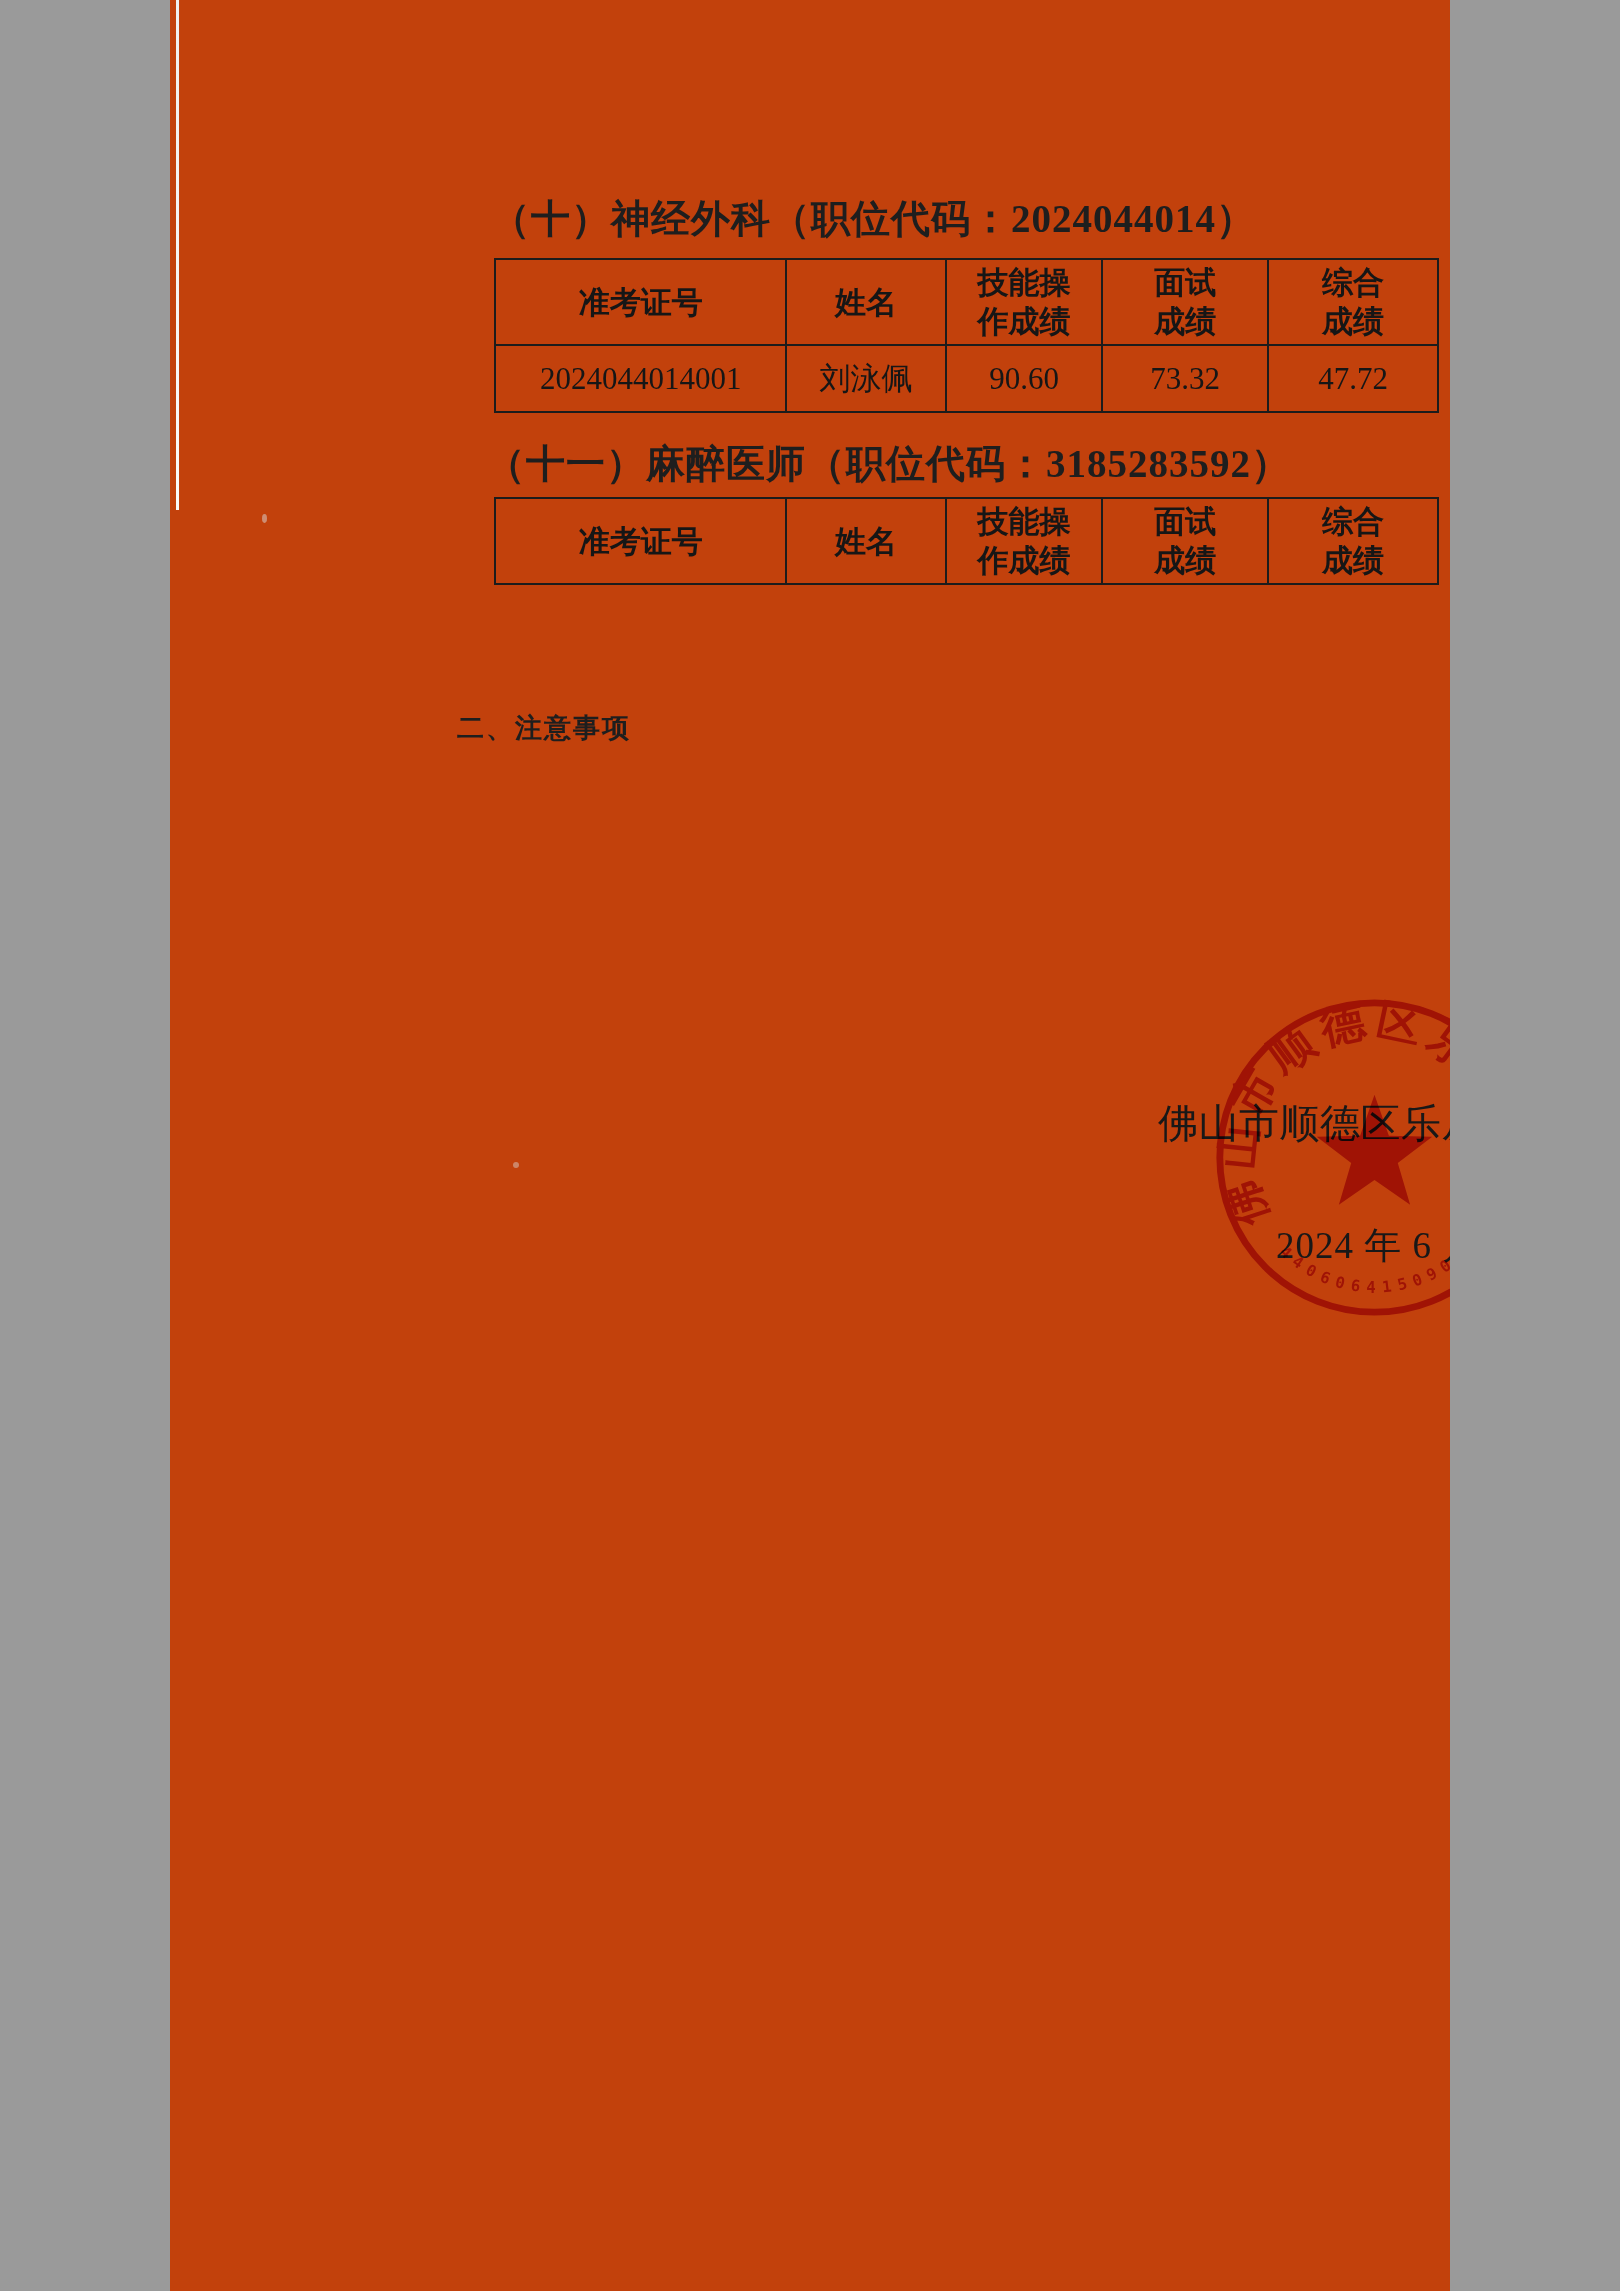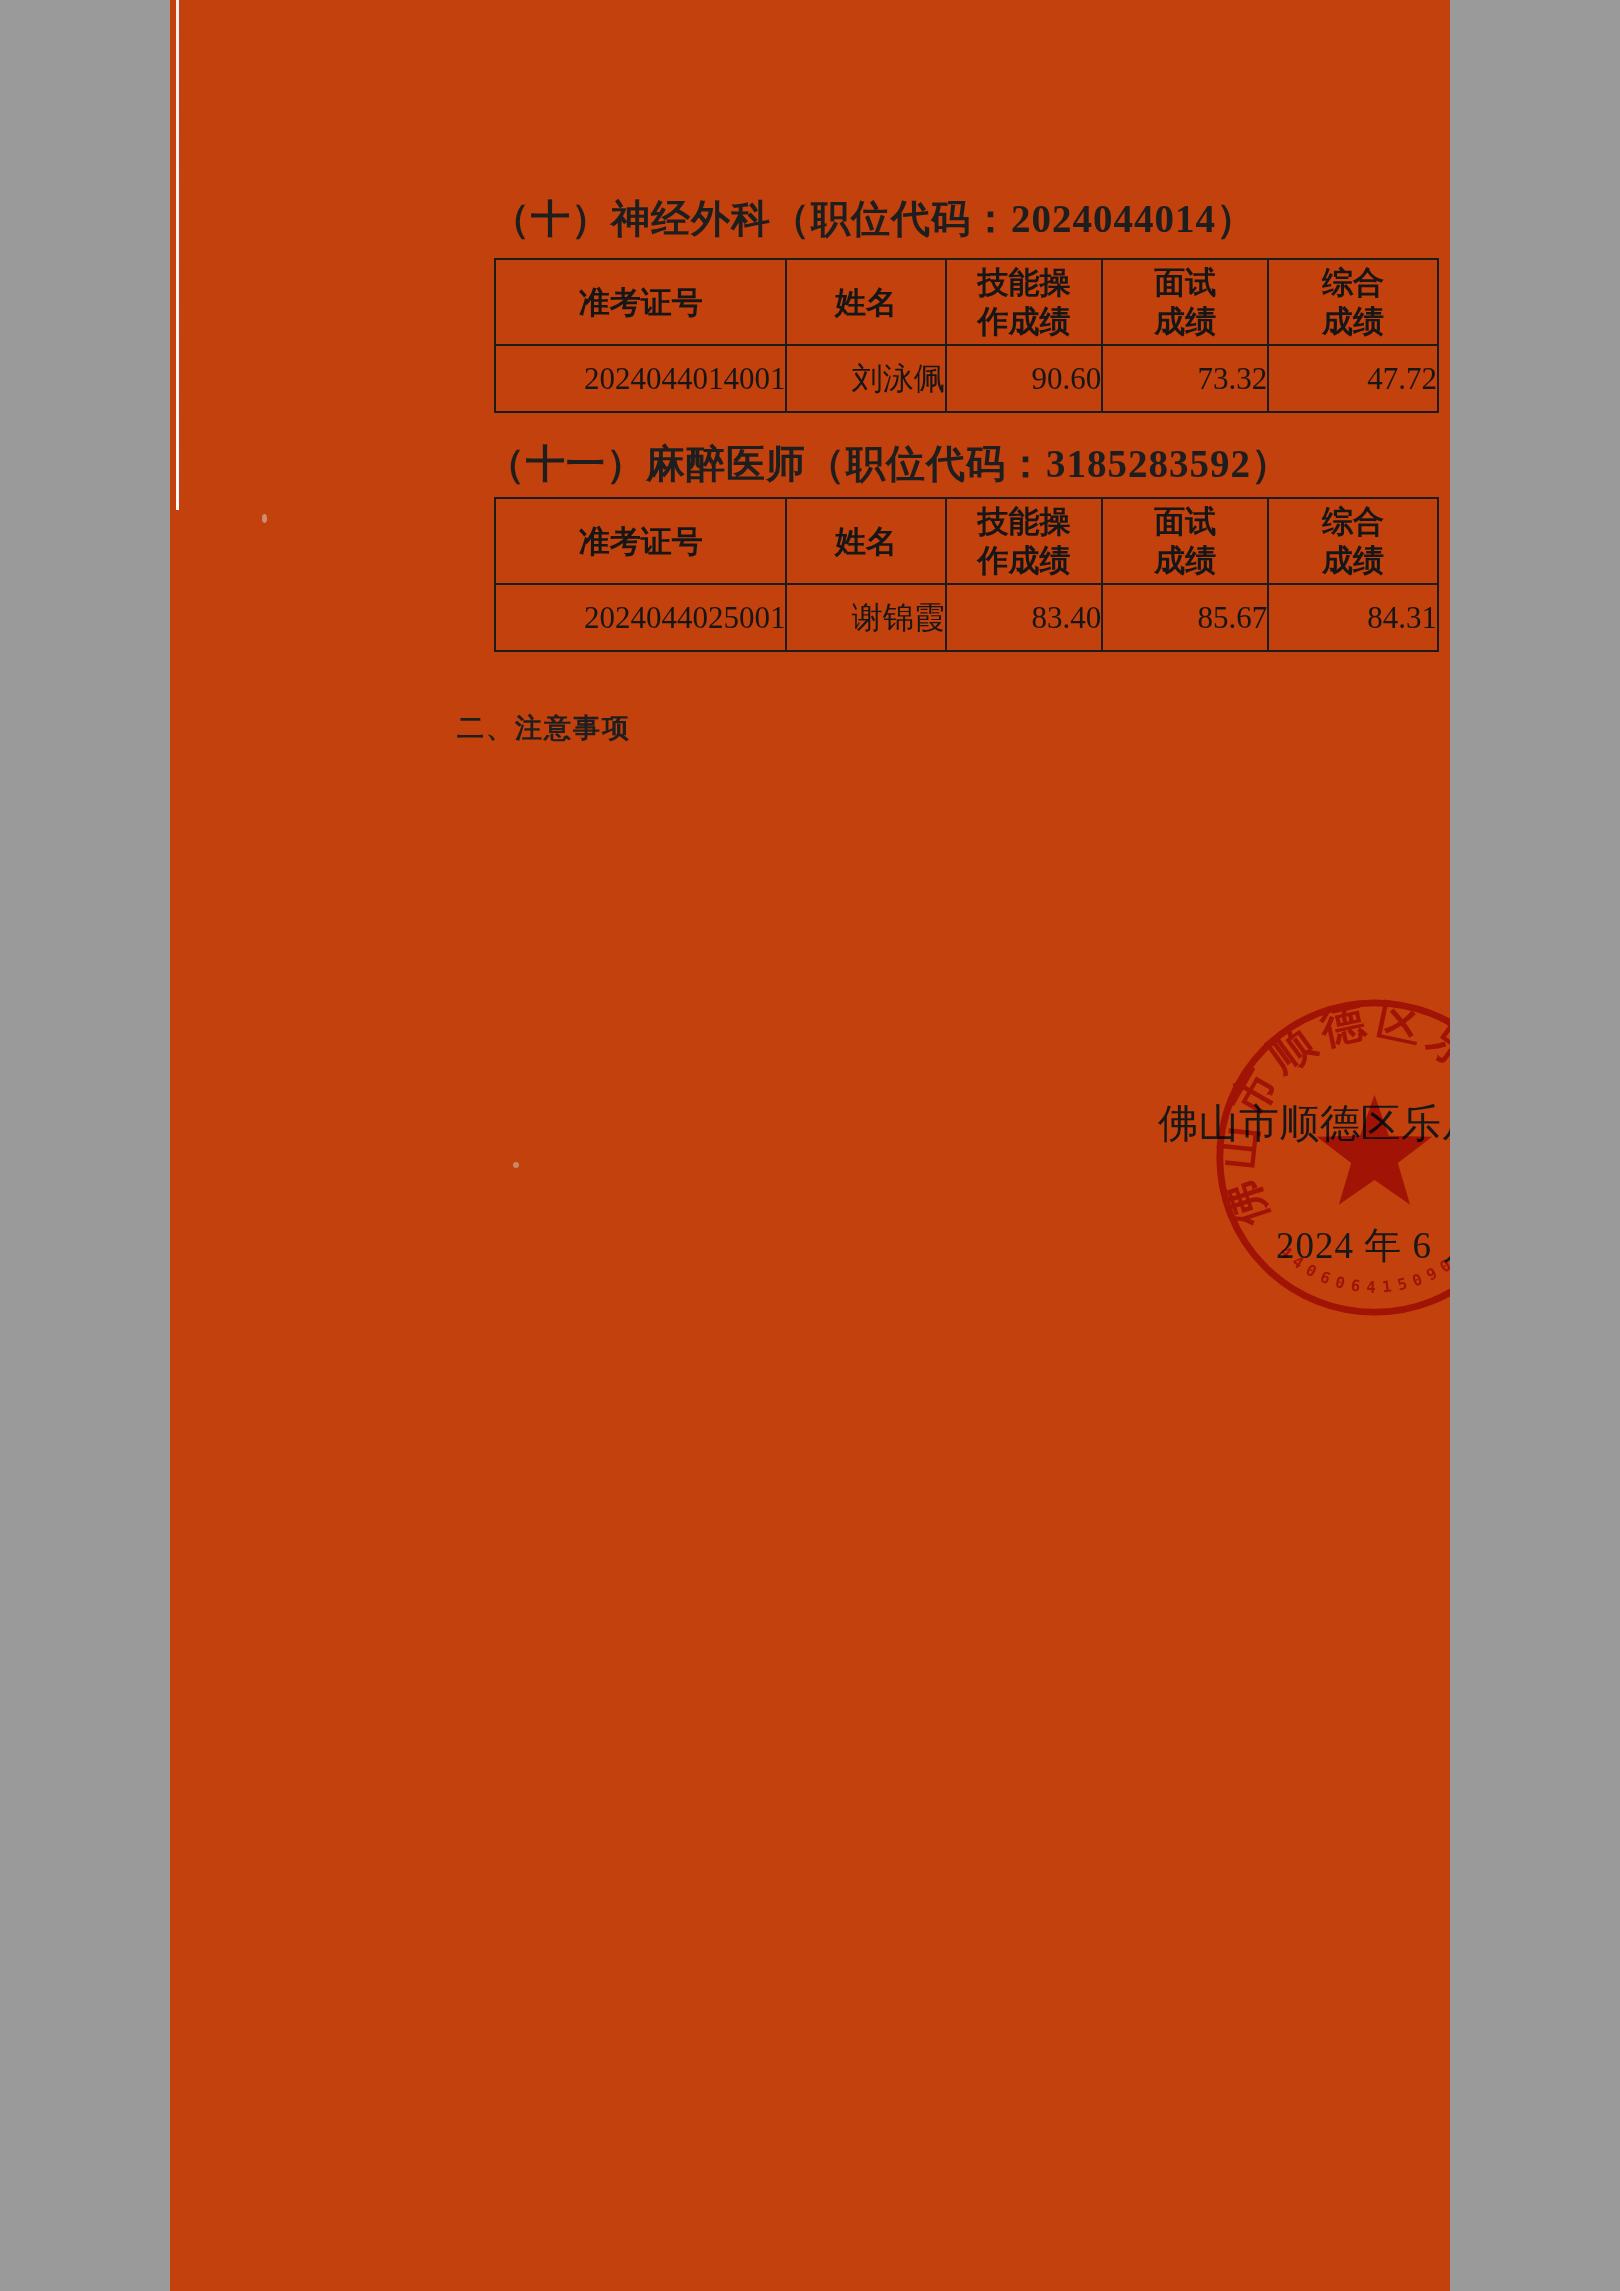--- a/index.html
+++ b/index.html
@@ -21,21 +21,21 @@
     border-collapse:collapse;table-layout:fixed;
     font-size:31px;color:#161616;
   }
   .score-table th,.score-table td{
     border:2px solid #1c1c1c;
     text-align:center;vertical-align:middle;
     padding:0;
   }
   .score-table{border:2.9px solid #1c1c1c;}
   .score-table th{font-weight:600;height:84px;line-height:39px;}
-  .score-table td{font-weight:400;height:65px;text-align:right;}
+  .score-table td{font-weight:400;height:65px;}
   .score-table .l{display:block;line-height:39px;}
   .notes-heading{
     position:absolute;left:287px;top:710px;
     font-size:27px;font-weight:700;letter-spacing:2px;white-space:nowrap;
   }
   .notes-body{
     position:absolute;left:314px;top:839px;
     font-size:37px;letter-spacing:1px;white-space:nowrap;
   }
   .sig-org{
@@ -130,27 +130,20 @@
       </th>
       <th>
         <span class="l">面试</span>
         <span class="l">成绩</span>
       </th>
       <th>
         <span class="l">综合</span>
         <span class="l">成绩</span>
       </th>
     </tr>
-    <tr>
-      <td>2024044025001</td>
-      <td>谢锦霞</td>
-      <td>83.40</td>
-      <td>85.67</td>
-      <td>84.31</td>
-    </tr>
   </tbody>
     </table>
 
   <div class="notes-heading">二、注意事项</div>
 
   <div class="sig-org">佛山市顺德区乐从医院</div>
   <div class="sig-date">2024 年 6 月 5 日</div>
 
   <div class="stamp">
     <svg width="327" height="327" viewBox="0 0 334 334">

